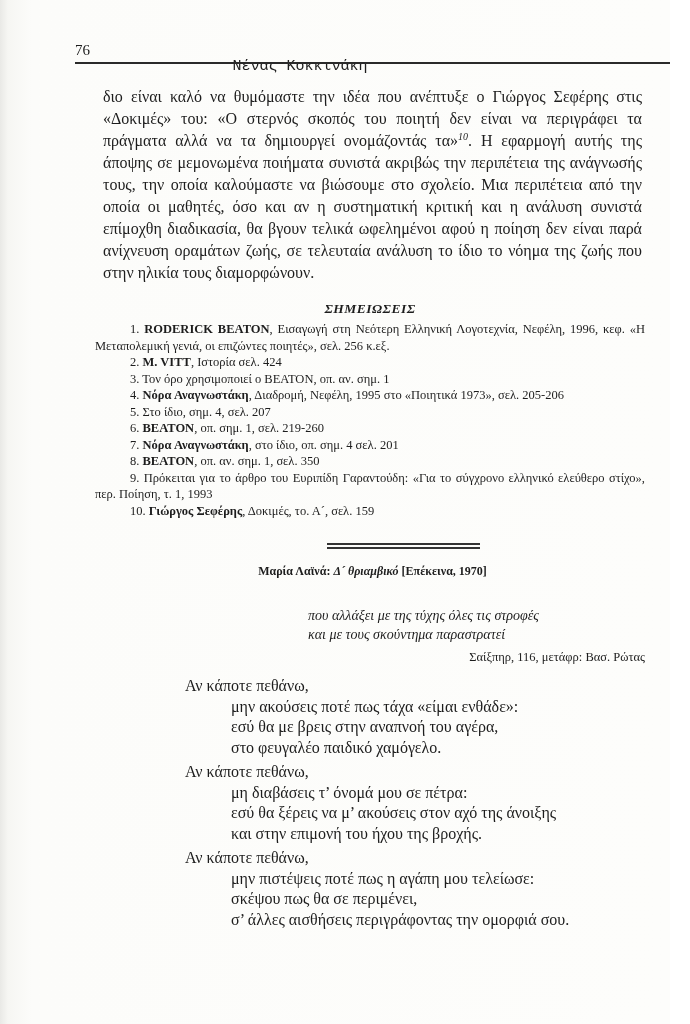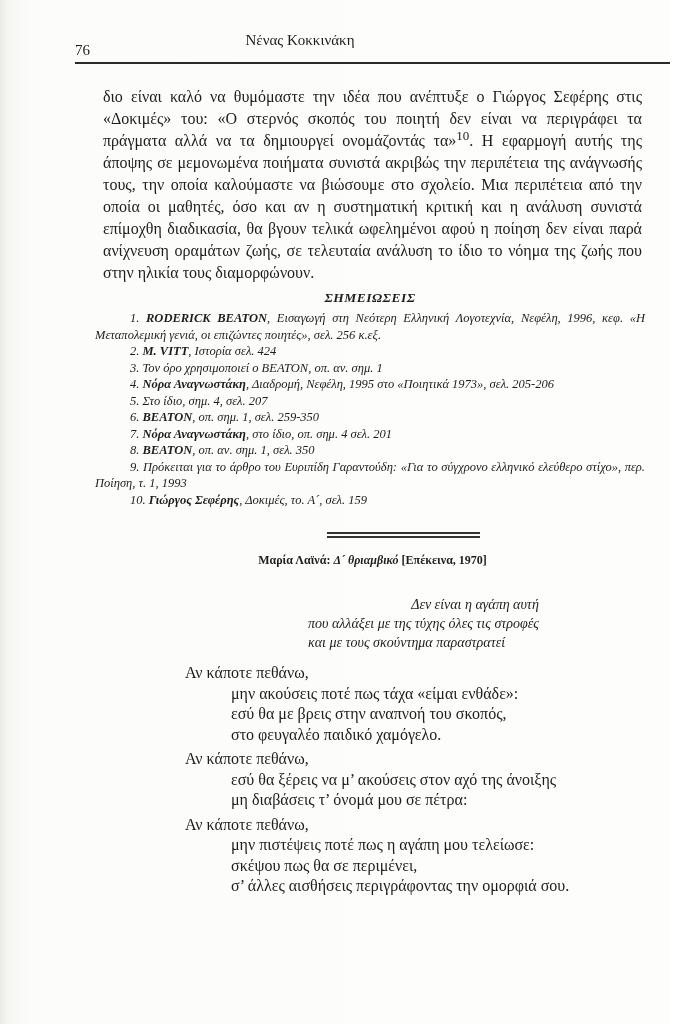--- a/index.html
+++ b/index.html
@@ -7,38 +7,38 @@
     position:relative;
     width:670px;height:1024px;
     background:linear-gradient(90deg,#e9e9e6 0px,#f6f6f3 8px,#fcfcfa 32px,#fdfdfb 100%);
     font-family:"Liberation Serif","DejaVu Serif",serif;
     color:#1d1d1d;
     overflow:hidden;
     box-sizing:border-box;
   }
   
   .page-num{position:absolute;top:42px;left:75px;font-size:15px;}
-  .running-title{position:absolute;top:32px;left:0;width:600px;text-align:center;font-size:15px;}
+  .running-title{position:absolute;top:58px;left:0;width:600px;text-align:center;font-size:15px;font-family:Liberation Mono, monospace;}
   .header-rule{position:absolute;top:62px;left:75px;width:612px;height:2.4px;background:#2a2a2a;}
   
   .content{position:absolute;top:86px;left:0;right:0;}
   .body-par{
     margin:0 28px 0 103px;
     font-size:16px;line-height:22px;
     text-align:justify;
   }
-  .body-par sup{font-size:13px;line-height:0;}
+  .body-par sup{font-size:10px;line-height:0;font-style:italic;}
   
   .notes-heading{
-    margin:6px 25px 4px 95px;
+    margin:17px 25px 4px 95px;
     text-align:center;
     font-size:13.5px;font-weight:bold;font-style:italic;
     letter-spacing:.5px;
   }
-  .notes{margin:0 25px 0 95px;font-style:italic;}
+  .notes{margin:0 25px 0 95px;}
   .note{
     margin:0;
     font-size:12.5px;line-height:16.5px;
     text-indent:35px;
     text-align:justify;
   }
   .note .note-bold{font-weight:bold;}
   
   .double-rule{
     margin:24px 0 0 327px;
@@ -87,48 +87,49 @@
     <p class="body-par"><span>διο είναι καλό να θυμόμαστε την ιδέα που ανέπτυξε ο Γιώργος Σεφέρης στις «Δοκιμές» του: «Ο στερνός σκοπός του ποιητή δεν είναι να περιγράφει τα πράγματα αλλά να τα δημιουργεί ονομάζοντάς τα»</span><sup>10</sup><span>. Η εφαρμογή αυτής της άποψης σε μεμονωμένα ποιήματα συνιστά ακριβώς την περιπέτεια της ανάγνωσής τους, την οποία καλούμαστε να βιώσουμε στο σχολείο. Μια περιπέτεια από την οποία οι μαθητές, όσο και αν η συστηματική κριτική και η ανάλυση συνιστά επίμοχθη διαδικασία, θα βγουν τελικά ωφελημένοι αφού η ποίηση δεν είναι παρά ανίχνευση οραμάτων ζωής, σε τελευταία ανάλυση το ίδιο το νόημα της ζωής που στην ηλικία τους διαμορφώνουν.</span></p>
 
     <div class="notes-heading">ΣΗΜΕΙΩΣΕΙΣ</div>
 
     <div class="notes">
       <p class="note"><span>1.</span><span> </span><span class="note-bold">RODERICK BEATON</span><span>, Εισαγωγή στη Νεότερη Ελληνική Λογοτεχνία, Νεφέλη, 1996, κεφ. «Η Μεταπολεμική γενιά, οι επιζώντες ποιητές», σελ. 256 κ.εξ.</span></p>
       <p class="note"><span>2.</span><span> </span><span class="note-bold">M. VITT</span><span>, Ιστορία σελ. 424</span></p>
       <p class="note"><span>3.</span><span> Τον όρο χρησιμοποιεί ο BEATON, οπ. αν. σημ. 1</span><span class="note-bold"></span><span></span></p>
       <p class="note"><span>4.</span><span> </span><span class="note-bold">Νόρα Αναγνωστάκη</span><span>, Διαδρομή, Νεφέλη, 1995 στο «Ποιητικά 1973», σελ. 205-206</span></p>
       <p class="note"><span>5.</span><span> Στο ίδιο, σημ. 4, σελ. 207</span><span class="note-bold"></span><span></span></p>
-      <p class="note"><span>6.</span><span> </span><span class="note-bold">BEATON</span><span>, οπ. σημ. 1, σελ. 259-350</span></p>
+      <p class="note"><span>6.</span><span> </span><span class="note-bold">BEATON</span><span>, οπ. σημ. 1, σελ. 219-260</span></p>
       <p class="note"><span>7.</span><span> </span><span class="note-bold">Νόρα Αναγνωστάκη</span><span>, στο ίδιο, οπ. σημ. 4 σελ. 201</span></p>
       <p class="note"><span>8.</span><span> </span><span class="note-bold">BEATON</span><span>, οπ. αν. σημ. 1, σελ. 350</span></p>
       <p class="note"><span>9.</span><span> Πρόκειται για το άρθρο του Ευριπίδη Γαραντούδη: «Για το σύγχρονο ελληνικό ελεύθερο στίχο», περ. Ποίηση, τ. 1, 1993</span><span class="note-bold"></span><span></span></p>
       <p class="note"><span>10.</span><span> </span><span class="note-bold">Γιώργος Σεφέρης</span><span>, Δοκιμές, το. Α´, σελ. 159</span></p>
     </div>
 
     <div class="double-rule"></div>
 
     <div class="section-title"><span>Μαρία Λαϊνά: </span><span class="t-italic">Δ´ θριαμβικό </span><span>[Επέκεινα, 1970]</span></div>
 
     <div class="epigraph">
-      <div class="line first">Δεν είναι η αγάπη αυτή</div>
       <div class="line">που αλλάξει με της τύχης όλες τις στροφές</div>
       <div class="line">και με τους σκούντημα παραστρατεί</div>
     </div>
+    <div class="epigraph-attrib">Σαίξπηρ, 116, μετάφρ: Βασ. Ρώτας</div>
 
     <div class="poem">
       <div class="stanza">
         <p>Αν κάποτε πεθάνω,</p>
         <p class="verse-cont">μην ακούσεις ποτέ πως τάχα «είμαι ενθάδε»:</p>
-        <p class="verse-cont">εσύ θα με βρεις στην αναπνοή του σκοπός,</p>
+        <p class="verse-cont">εσύ θα με βρεις στην αναπνοή του αγέρα,</p>
         <p class="verse-cont">στο φευγαλέο παιδικό χαμόγελο.</p>
       </div>
       <div class="stanza">
         <p>Αν κάποτε πεθάνω,</p>
+        <p class="verse-cont">μη διαβάσεις τ’ όνομά μου σε πέτρα:</p>
         <p class="verse-cont">εσύ θα ξέρεις να μ’ ακούσεις στον αχό της άνοιξης</p>
-        <p class="verse-cont">μη διαβάσεις τ’ όνομά μου σε πέτρα:</p>
+        <p class="verse-cont">και στην επιμονή του ήχου της βροχής.</p>
       </div>
       <div class="stanza">
         <p>Αν κάποτε πεθάνω,</p>
         <p class="verse-cont">μην πιστέψεις ποτέ πως η αγάπη μου τελείωσε:</p>
         <p class="verse-cont">σκέψου πως θα σε περιμένει,</p>
         <p class="verse-cont">σ’ άλλες αισθήσεις περιγράφοντας την ομορφιά σου.</p>
       </div>
     </div>
 
   </div>

